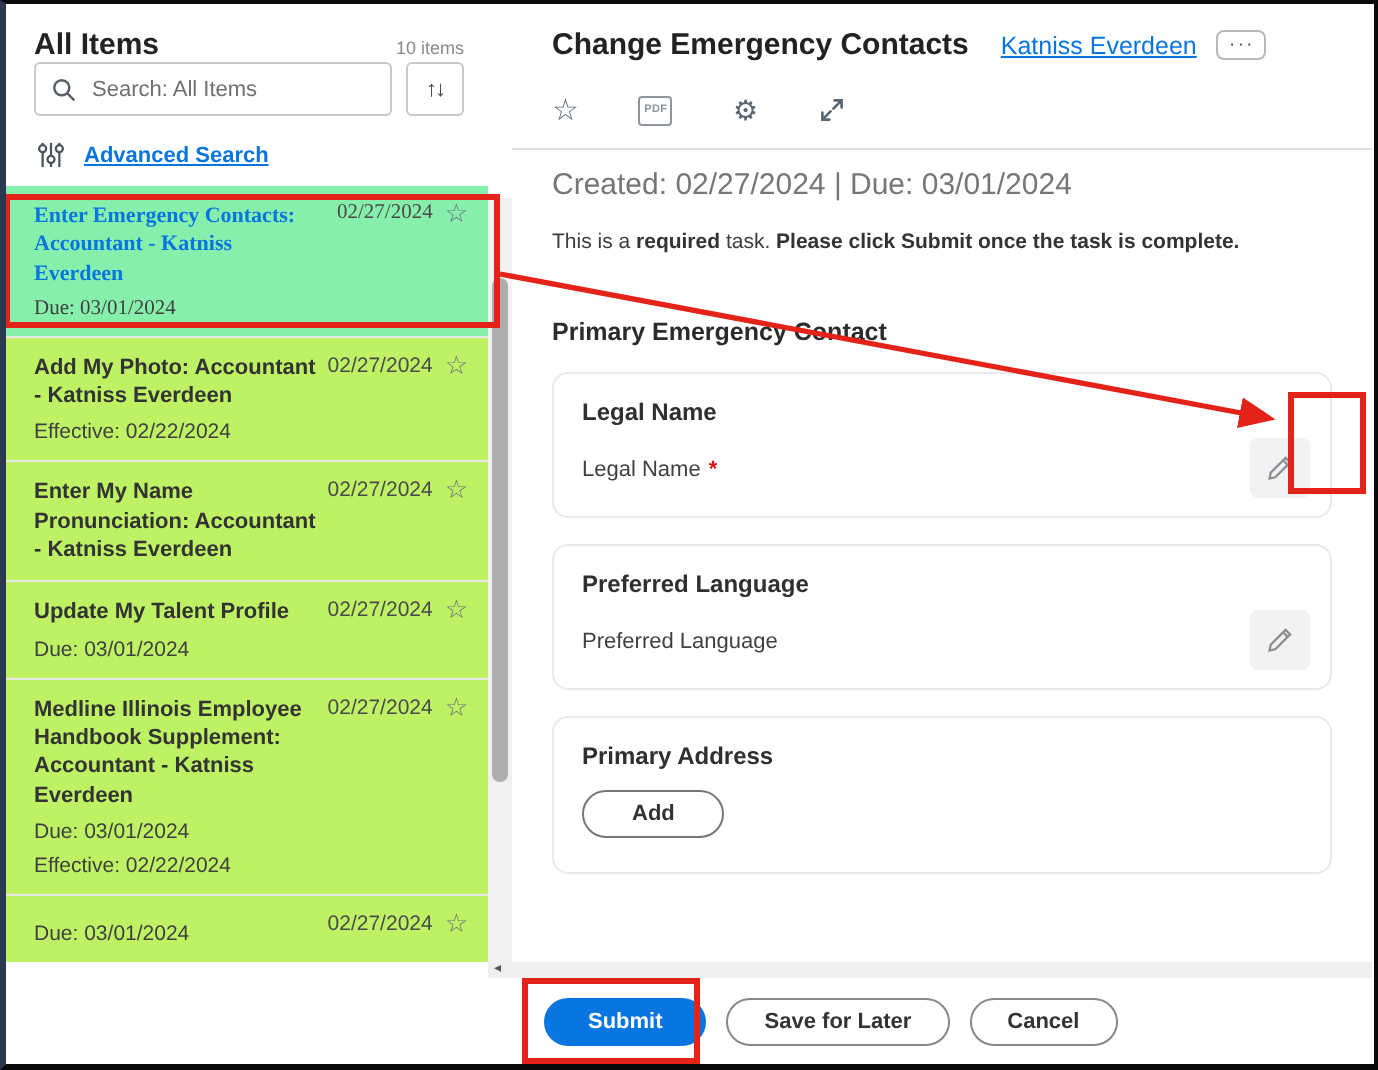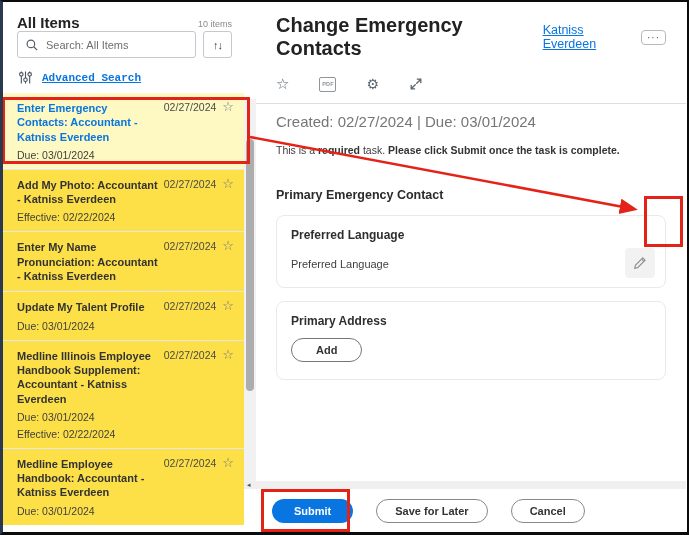--- a/index.html
+++ b/index.html
@@ -12,41 +12,41 @@
   .inbox-head { padding:10px 12px 0 14px; }
   .inbox-title-row { display:flex; align-items:flex-end; justify-content:space-between; padding-top:2px; }
   .inbox-title { font-size:15px; font-weight:bold; color:#222; }
   .inbox-count { font-size:9px; color:#8a8a8a; padding-bottom:2px; }
   .search-row { display:flex; gap:7px; }
   .searchbox { flex:1; height:27px; border:1px solid #c5c8cc; border-radius:3px; display:flex; align-items:center; padding:0 8px; background:#fff; }
   .searchbox svg { flex:0 0 auto; margin-right:8px; }
   .search-ph { font-size:11px; color:#6f6f6f; }
   .sortbtn { width:29px; height:27px; border:1px solid #c5c8cc; border-radius:3px; background:#fff; font-size:11px; color:#444; letter-spacing:-1px; cursor:pointer; font-family:inherit; }
   .adv-row { display:flex; align-items:center; margin-top:13px; padding-left:2px; }
-  .adv-link { font-size:11px; font-weight:bold; color:#0875e1; text-decoration:underline; margin-left:10px;font-family:Liberation Mono, monospace; }
+  .adv-link { font-size:11px; font-weight:bold; color:#0875e1; text-decoration:underline; margin-left:10px; }
   .list { margin-top:9px; }
-  .item { padding:8px 10px 8px 14px; display:flex; background:#fde047; }
+  .item { padding:8px 10px 8px 14px; display:flex; background:#bef264; }
   .item + .item { border-top:1px solid #e8e8e8; }
-  .item.selected { background:#fef9c3; }
+  .item.selected { background:#86efac;font-family:Liberation Serif, serif; }
   .item-main { flex:1; min-width:0; }
   .ititle { font-size:11px; font-weight:bold; color:#333; line-height:1.3; }
   .item.selected .ititle { color:#0875e1; }
   .imeta { font-size:10.5px; color:#3f3f3f; margin-top:5px; }
   .iright { flex:0 0 auto; display:flex; align-items:flex-start; margin-left:6px; }
   .idate { font-size:10.5px; color:#4a4a4a; }
   .istar { font-size:13px; color:#6b7280; margin-left:6px; line-height:1; position:relative; top:-1px; cursor:pointer; }
 
   
   .vtrack { position:absolute; left:244px; top:99px; width:12px; height:383px; background:#f1f1f1; }
   .vthumb { position:absolute; left:2px; top:40px; width:8px; height:252px; background:#adadad; border-radius:4px; }
 
   
   .panel { position:absolute; left:256px; top:2px; width:430px; height:479px; background:#fff; padding:12px 20px 0 20px; overflow:hidden; }
   .task-title-row { display:flex; align-items:center; }
-  .task-title { font-size:20px; font-weight:bold; color:#222; }
+  .task-title { font-size:15px; font-weight:bold; color:#222; }
   .worker-link { font-size:12.5px; color:#0875e1; margin-left:16px; }
   .more-btn { margin-left:10px; height:15px; border:1px solid #b9b9b9; border-radius:4px; background:#fff; font-size:10px; line-height:11px; color:#555; padding:0 5px; letter-spacing:1px; cursor:pointer; font-family:inherit; }
   .tool-row { display:flex; align-items:center; margin-top:15px; gap:30px; }
   .tool { color:#5b6770; cursor:pointer; display:inline-flex; align-items:center; }
   .tool-star { font-size:15px; }
   .tool-gear { font-size:14px; }
   .pdfbox { width:17px; height:15px; border:1.5px solid #8e959d; border-radius:2px; font-size:5.5px; font-weight:bold; color:#8e959d; display:flex; align-items:center; justify-content:center; letter-spacing:0.2px; }
   .head-divider { border-bottom:1px solid #dedede; margin:10px -20px 0 -20px; }
   .created-line { margin-top:9px; font-size:15px; color:#767676; }
   .instruction { margin-top:14px; font-size:10.5px; color:#3c3c3c; }
@@ -57,21 +57,21 @@
   .field-row { margin-top:16px; font-size:11px; color:#3f3f3f; }
   .req { color:#d61111; margin-left:4px; font-weight:bold; }
   .pencil-btn { position:absolute; right:10px; top:32px; width:30px; height:30px; background:#f2f2f2; border:none; border-radius:4px; display:flex; align-items:center; justify-content:center; cursor:pointer; }
   .add-btn { margin-top:10px; height:24px; padding:0 24px; border:1px solid #767676; border-radius:12px; background:#fff; font-size:11px; font-weight:bold; color:#333; cursor:pointer; font-family:inherit; }
 
   
   .htrack { position:absolute; left:244px; top:481px; width:442px; height:8px; background:#efefef; }
   .harrow { position:absolute; left:3px; top:0; font-size:7px; line-height:8px; color:#555; cursor:pointer; }
 
   
-  .footer { position:absolute; left:256px; top:489px; width:430px; height:43px; background:#fff; display:flex; align-items:center; gap:23px; padding-left:16px; }
+  .footer { position:absolute; left:256px; top:489px; width:430px; height:43px; background:#fff; display:flex; align-items:center; gap:10px; padding-left:16px; }
   .btn { height:24px; border-radius:12px; font-size:11px; font-weight:bold; cursor:pointer; font-family:inherit; }
   .btn-primary { background:#0875e1; color:#fff; border:none; padding:0 22px; }
   .btn-ghost { background:#fff; color:#333; border:1px solid #888; padding:0 18px; }
 
   
   .anno { position:absolute; border:3px solid #e42318; pointer-events:none; z-index:40; }
   .anno-box1 { left:2px; top:97px; width:248px; height:67px; }
   .anno-box2 { left:644px; top:196px; width:39px; height:51px; }
   .anno-box3 { left:261px; top:489px; width:89px; height:43px; }
   .anno-arrow { position:absolute; left:0; top:0; width:689px; height:535px; pointer-events:none; z-index:40; }
@@ -159,21 +159,20 @@
           <div class="imeta">Due: 03/01/2024</div>
           <div class="imeta">Effective: 02/22/2024</div>
         </div>
         <div class="iright">
             <span class="idate">02/27/2024</span>
             <span class="istar">☆</span>
           </div>
       </div>
       <div class="item">
         <div class="item-main">
-          <div class="ititle">Medline Employee Handbook: Accountant - Katniss Everdeen</div>
           <div class="imeta">Due: 03/01/2024</div>
 
         </div>
         <div class="iright">
             <span class="idate">02/27/2024</span>
             <span class="istar">☆</span>
           </div>
       </div>
 
     </div>
@@ -204,20 +203,30 @@
     </div>
 
     <div class="head-divider"></div>
 
     <div class="created-line">Created: 02/27/2024 | Due: 03/01/2024</div>
 
     <div class="instruction"><span>This is a </span><b>required</b><span> task. </span><b>Please click Submit once the task is complete.</b></div>
 
     <div class="section-title">Primary Emergency Contact</div>
 
+    <div class="card">
+      <div class="card-heading">Legal Name</div>
+      <div class="field-row"><span>Legal Name</span><span class="req">*</span></div>
+      <button class="pencil-btn">
+          <svg width="14" height="14" viewBox="0 0 16 16">
+            <path d="M11.2 2.2l2.6 2.6-8.5 8.5-3.3.7.7-3.3z" fill="none" stroke="#8b8f94" stroke-width="1.3"></path>
+            <line x1="9.8" y1="3.6" x2="12.4" y2="6.2" stroke="#8b8f94" stroke-width="1.3"></line>
+          </svg>
+        </button>
+    </div>
 
 
     <div class="card">
       <div class="card-heading">Preferred Language</div>
       <div class="field-row"><span>Preferred Language</span></div>
       <button class="pencil-btn">
           <svg width="14" height="14" viewBox="0 0 16 16">
             <path d="M11.2 2.2l2.6 2.6-8.5 8.5-3.3.7.7-3.3z" fill="none" stroke="#8b8f94" stroke-width="1.3"></path>
             <line x1="9.8" y1="3.6" x2="12.4" y2="6.2" stroke="#8b8f94" stroke-width="1.3"></line>
           </svg>

